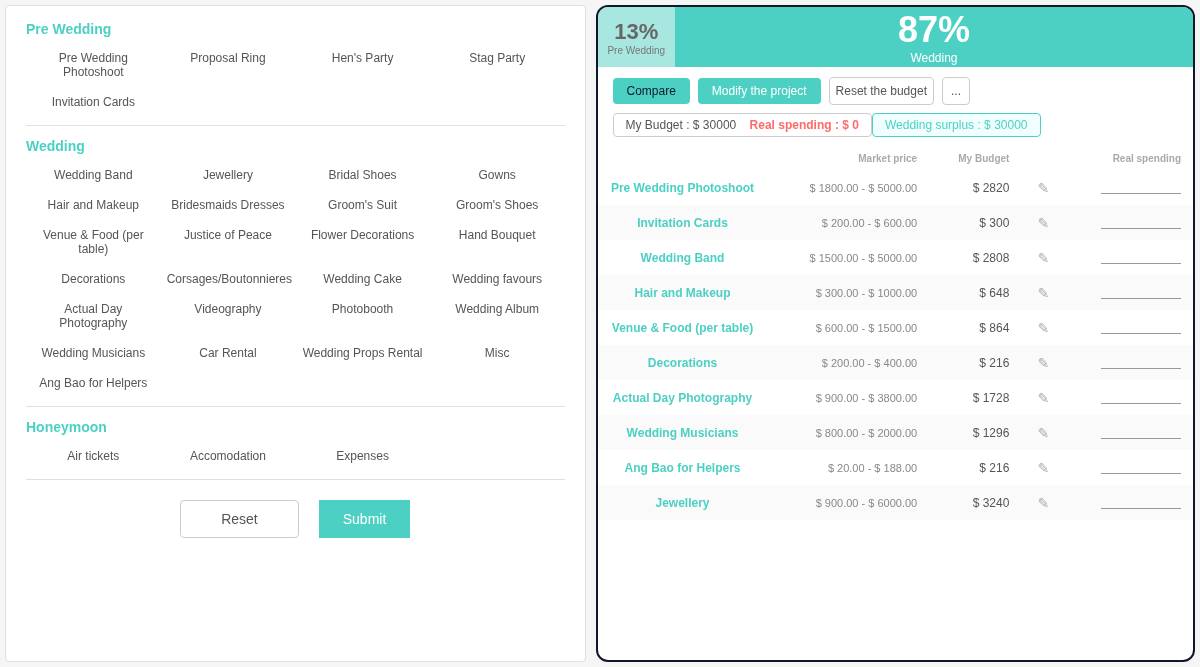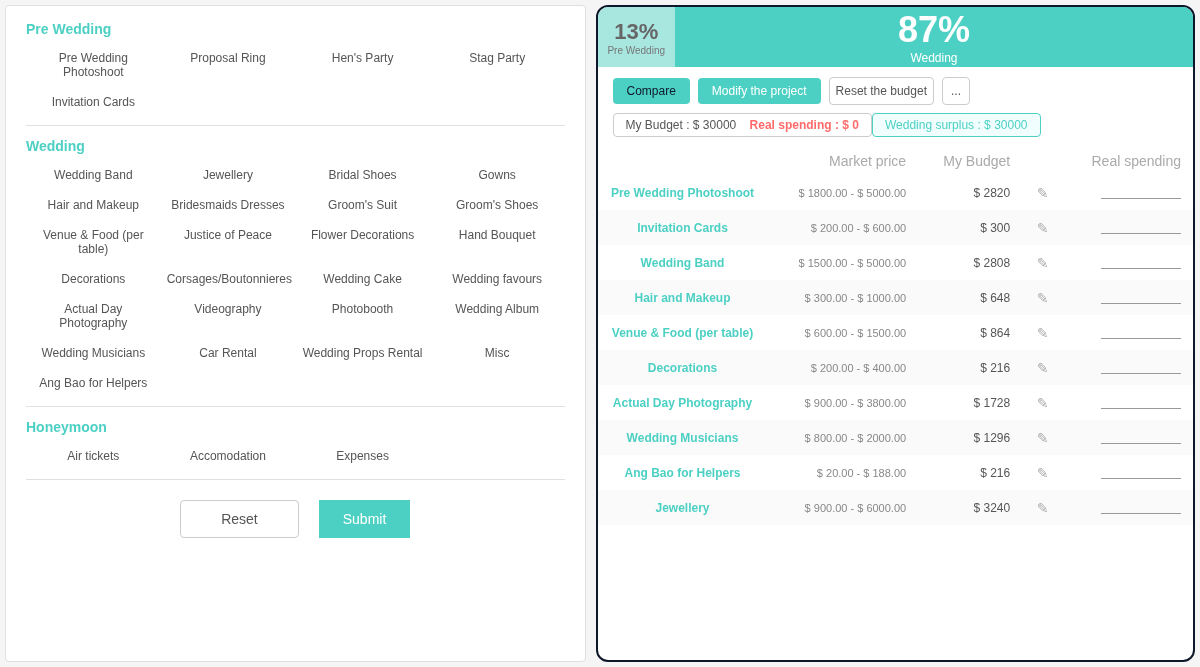--- a/index.html
+++ b/index.html
@@ -215,24 +215,24 @@
 
     
     .budget-table {
       width: 100%;
       border-collapse: collapse;
       font-size: 12px;
     }
 
     .budget-table th {
       color: #aaa;
-      font-weight: normal;
+      font-weight: bold;
       text-align: right;
       padding: 6px 12px;
-      font-size: 14px;
+      font-size: 10px;
     }
 
     .budget-table th:first-child {
       text-align: left;
     }
 
     .budget-table td {
       padding: 8px 12px;
       vertical-align: middle;
     }

